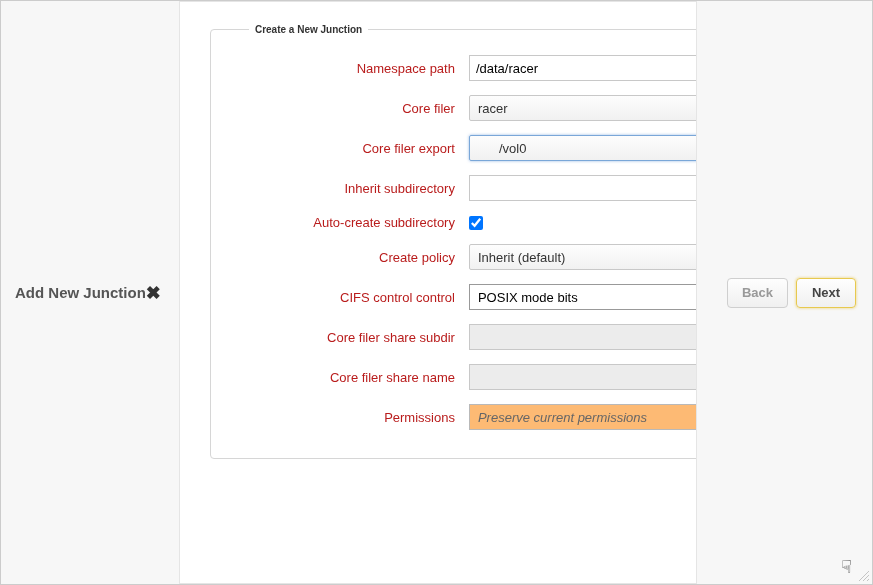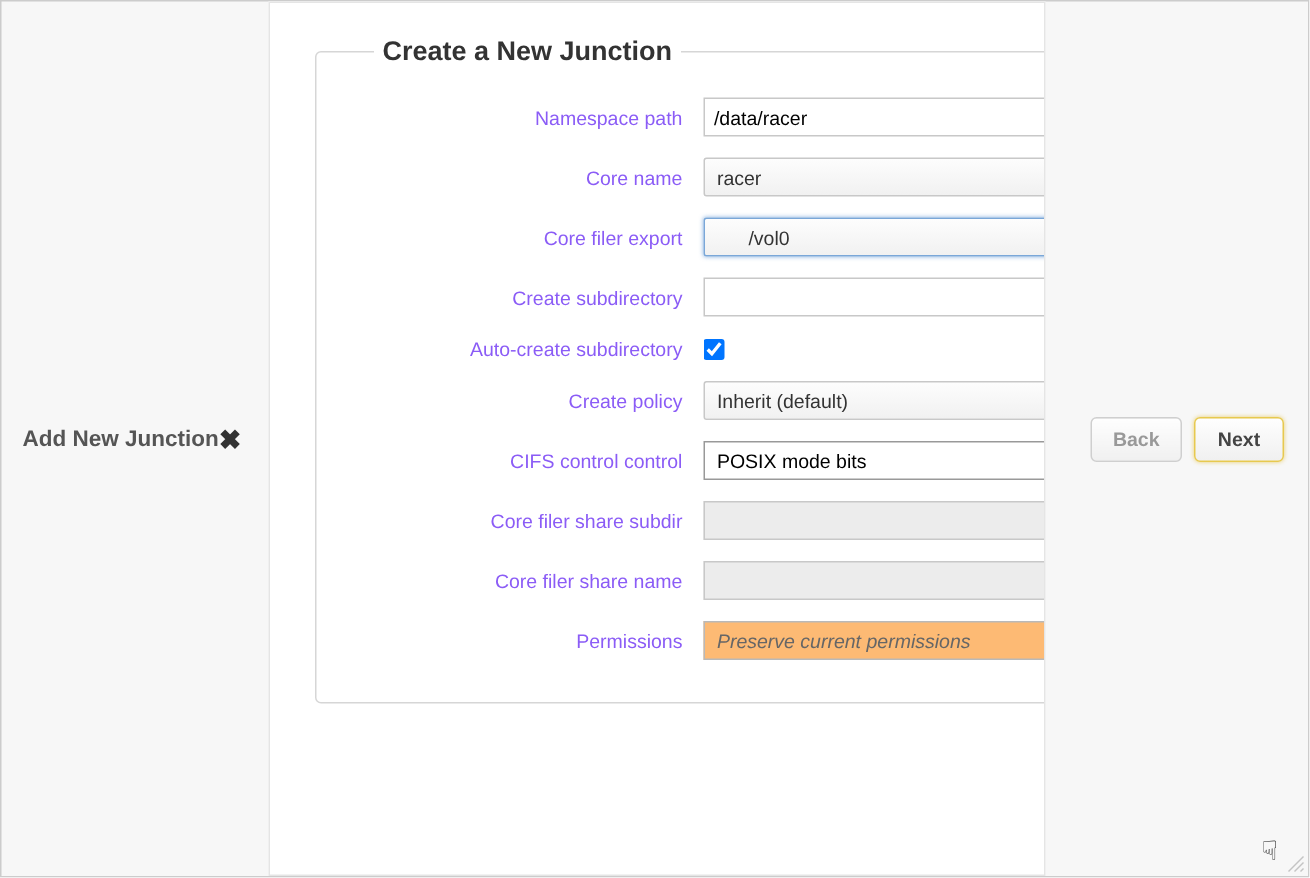--- a/index.html
+++ b/index.html
@@ -41,36 +41,36 @@
     padding: 22px 30px 20px 30px;
     overflow: hidden;
   }
   fieldset {
     border: 1px solid #d6d6d6;
     border-radius: 4px;
     padding: 20px 28px 28px 28px;
   }
   legend {
     font-weight: bold;
-    font-size: 18px;
+    font-size: 10px;
     color: #333;
     padding: 0 6px;
     margin-left: 10px;
   }
   .form-row {
     display: flex;
     align-items: center;
     margin-bottom: 14px;
   }
   .form-row:last-child { margin-bottom: 0; }
   .form-label {
     width: 230px;
     text-align: right;
     padding-right: 14px;
-    color: #8b5cf6;
+    color: #b91c1c;
   }
   .form-control-cell {
     flex: 1;
     display: flex;
     align-items: flex-end;
   }
   .text-input {
     width: 450px;
     height: 26px;
     border: 1px solid #c8c8c8;
@@ -227,21 +227,21 @@
         <div class="form-label">Namespace path</div>
         <div class="form-control-cell">
           <div class="input-wrap">
             <input type="text" class="text-input" value="/data/racer" style="">
             <span class="input-icon">▣</span>
           </div>
         </div>
       </div>
 
       <div class="form-row">
-        <div class="form-label">Core name</div>
+        <div class="form-label">Core filer</div>
         <div class="form-control-cell">
           <div class="select-wrap">
             <div class="fake-select">
               <span>racer</span>
               <span class="arrow-box">
                   <span class="arrow-down"></span>
                 </span>
             </div>
           </div>
         </div>
@@ -255,21 +255,21 @@
               <span>/vol0</span>
               <span class="arrow-box">
                   <span class="arrow-down"></span>
                 </span>
             </div>
           </div>
         </div>
       </div>
 
       <div class="form-row">
-        <div class="form-label">Create subdirectory</div>
+        <div class="form-label">Inherit subdirectory</div>
         <div class="form-control-cell">
           <input type="text" class="text-input" value="" style="">
         </div>
       </div>
 
       <div class="form-row">
         <div class="form-label">Auto-create subdirectory</div>
         <div class="form-control-cell">
           <input type="checkbox" class="checkbox" checked="" style="">
         </div>

